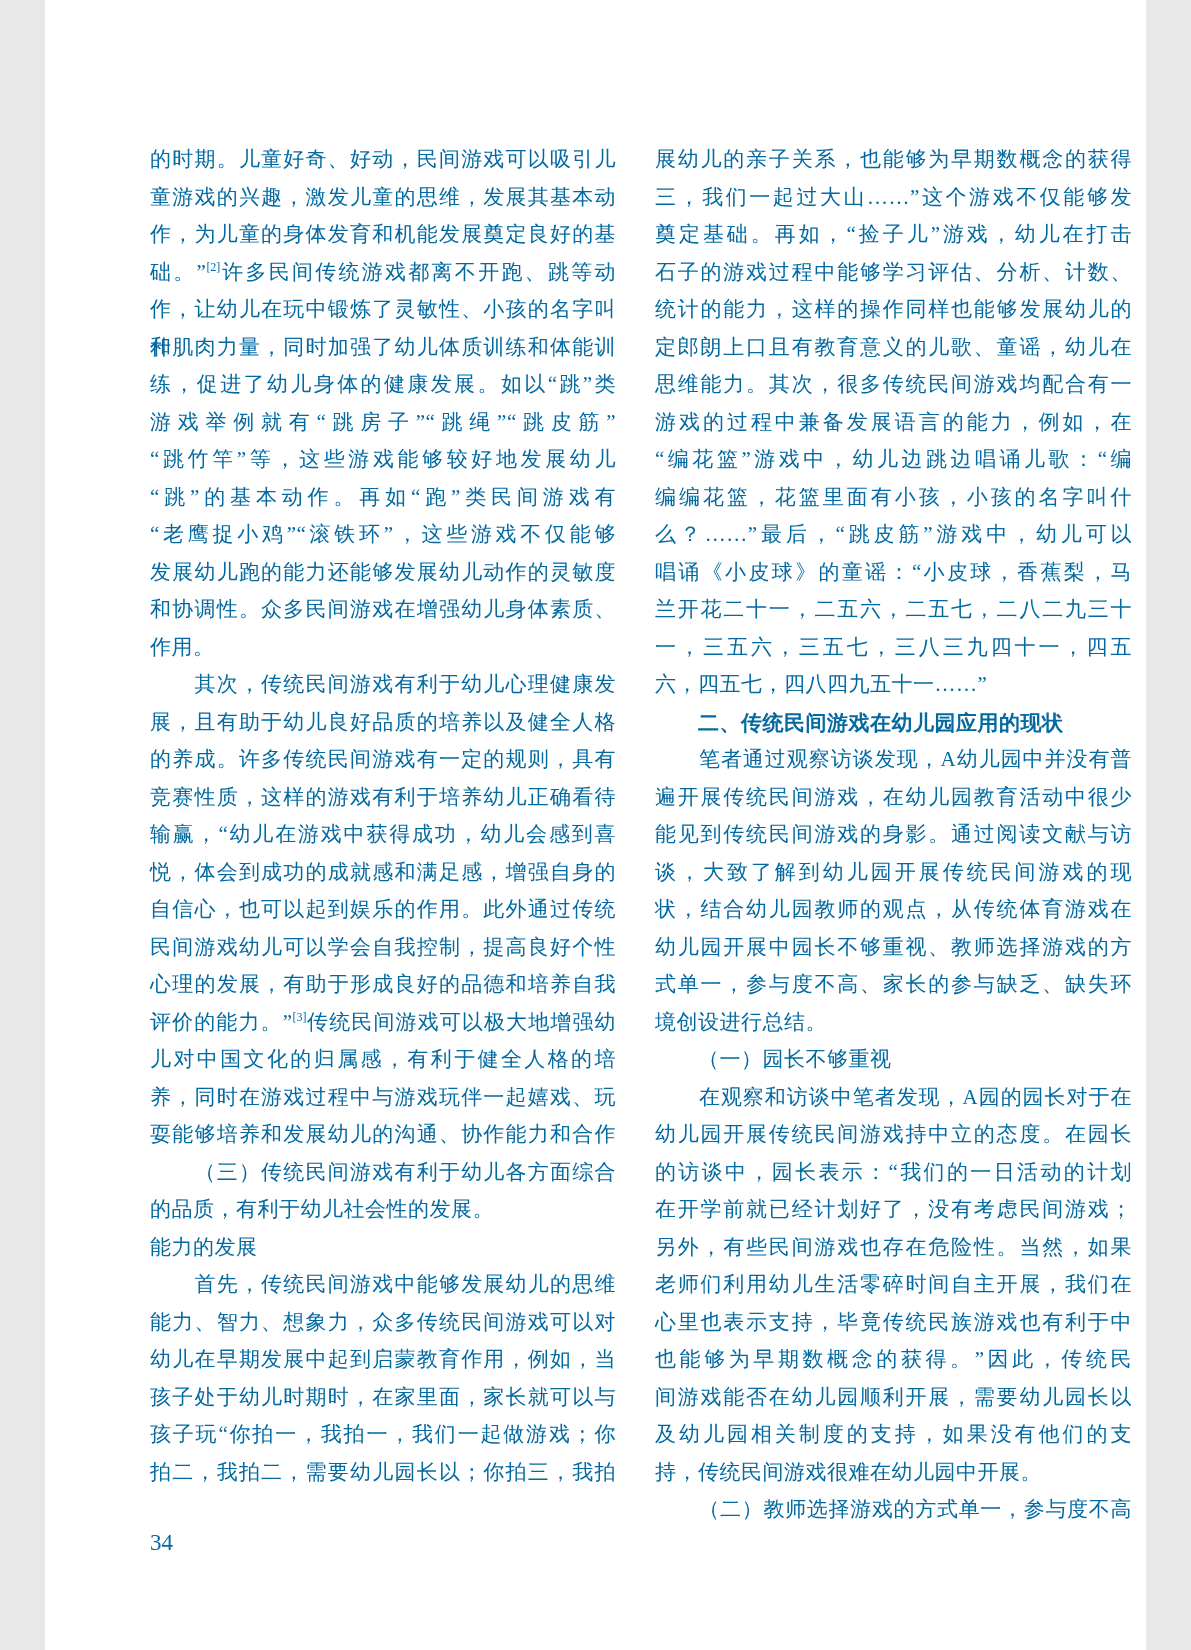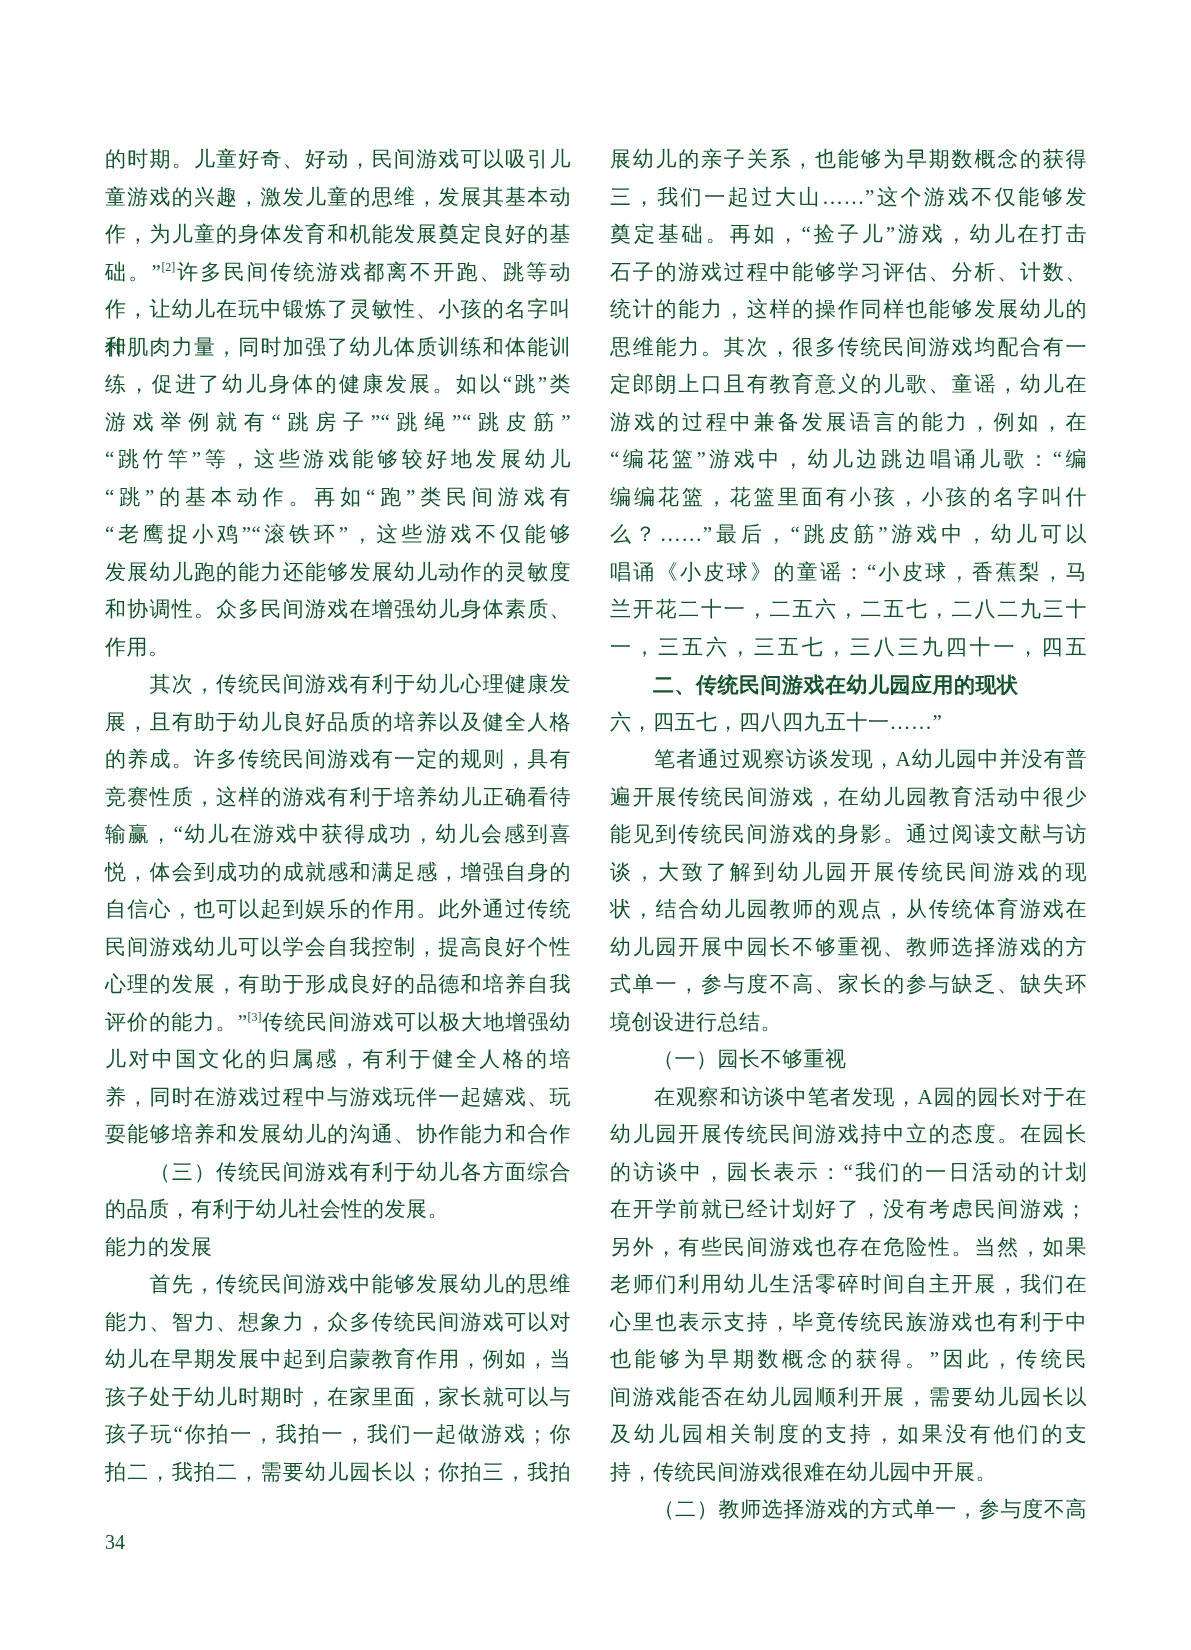--- a/index.html
+++ b/index.html
@@ -2,25 +2,25 @@
 <html><head>
 <meta charset="utf-8">
 <style>
   html, body {
     margin: 0;
     padding: 0;
     background: #e8e8e8;
   }
   .page {
     position: relative;
-    width: 1191px;
+    width: 1101px;
     height: 1650px;
     margin: 0 auto;
     background: #ffffff;
-    color: #14532d;
+    color: #0369a1;
     font-family: "Liberation Serif", "DejaVu Serif", serif;
     overflow: hidden;
   }
   .columns {
     position: absolute;
     top: 141px;
     left: 105px;
     display: flex;
     gap: 39px;
   }
@@ -47,21 +47,21 @@
   .line sup {
     font-size: 12px;
     line-height: 0;
     letter-spacing: 0;
     vertical-align: super;
   }
   .page-number {
     position: absolute;
     left: 105px;
     top: 1524px;
-    font-size: 20px;
+    font-size: 23px;
     line-height: 37.5px;
     font-family: "Liberation Serif", "DejaVu Serif", serif;
   }
 </style>
 </head>
 <body>
 
 <div class="page">
   <div class="columns">
     <div class="col col-left" id="col-left">
@@ -101,31 +101,31 @@
         <div class="line">孩子处于幼儿时期时，在家里面，家长就可以与</div>
         <div class="line">孩子玩“你拍一，我拍一，我们一起做游戏；你</div>
         <div class="line">拍二，我拍二，需要幼儿园长以；你拍三，我拍</div>
       </div>
     <div class="col col-right" id="col-right">
         <div class="line">展幼儿的亲子关系，也能够为早期数概念的获得</div>
         <div class="line">三，我们一起过大山……”这个游戏不仅能够发</div>
         <div class="line">奠定基础。再如，“捡子儿”游戏，幼儿在打击</div>
         <div class="line">石子的游戏过程中能够学习评估、分析、计数、</div>
         <div class="line">统计的能力，这样的操作同样也能够发展幼儿的</div>
+        <div class="line">定郎朗上口且有教育意义的儿歌、童谣，幼儿在</div>
         <div class="line">思维能力。其次，很多传统民间游戏均配合有一</div>
-        <div class="line">定郎朗上口且有教育意义的儿歌、童谣，幼儿在</div>
         <div class="line">游戏的过程中兼备发展语言的能力，例如，在</div>
         <div class="line">“编花篮”游戏中，幼儿边跳边唱诵儿歌：“编</div>
         <div class="line">编编花篮，花篮里面有小孩，小孩的名字叫什</div>
         <div class="line">么？……”最后，“跳皮筋”游戏中，幼儿可以</div>
         <div class="line">唱诵《小皮球》的童谣：“小皮球，香蕉梨，马</div>
         <div class="line">兰开花二十一，二五六，二五七，二八二九三十</div>
         <div class="line">一，三五六，三五七，三八三九四十一，四五</div>
+        <div class="line para-end">六，四五七，四八四九五十一……”</div>
         <div class="line heading para-end">　　二、传统民间游戏在幼儿园应用的现状</div>
-        <div class="line para-end">六，四五七，四八四九五十一……”</div>
         <div class="line">　　笔者通过观察访谈发现，A幼儿园中并没有普</div>
         <div class="line">遍开展传统民间游戏，在幼儿园教育活动中很少</div>
         <div class="line">能见到传统民间游戏的身影。通过阅读文献与访</div>
         <div class="line">谈，大致了解到幼儿园开展传统民间游戏的现</div>
         <div class="line">状，结合幼儿园教师的观点，从传统体育游戏在</div>
         <div class="line">幼儿园开展中园长不够重视、教师选择游戏的方</div>
         <div class="line">式单一，参与度不高、家长的参与缺乏、缺失环</div>
         <div class="line para-end">境创设进行总结。</div>
         <div class="line para-end">　　（一）园长不够重视</div>
         <div class="line">　　在观察和访谈中笔者发现，A园的园长对于在</div>

